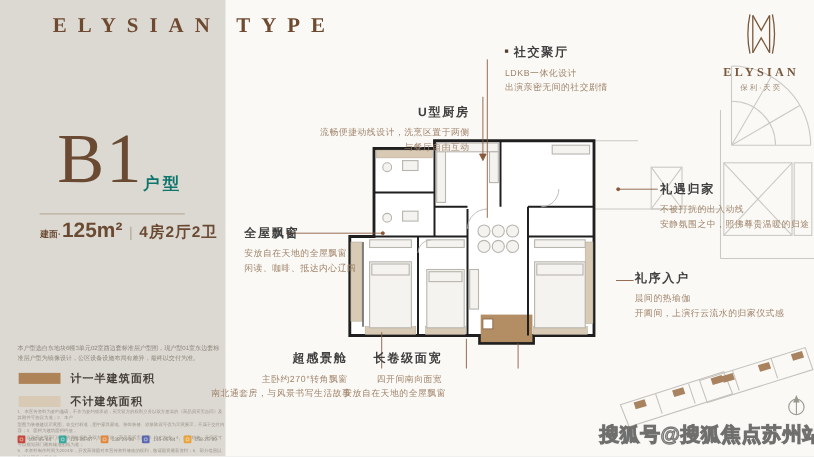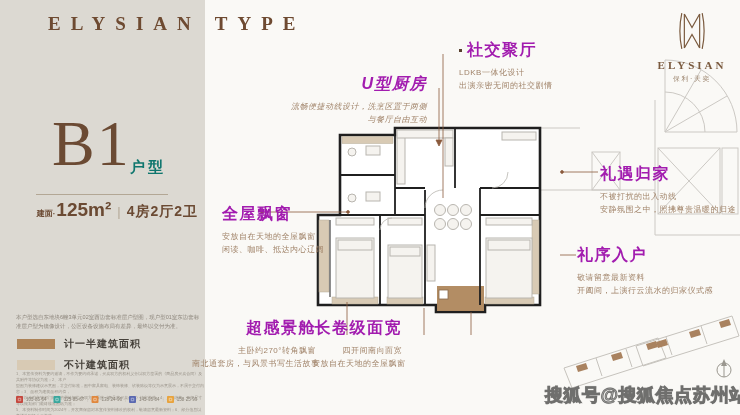--- a/index.html
+++ b/index.html
@@ -35,21 +35,21 @@
     color:#9b958b;transform:scale(.5);transform-origin:0 0;}
   .social-row{position:absolute;left:16px;top:396px;width:372px;display:flex;align-items:center;gap:6px;
     font-size:9px;color:#8a8378;transform:scale(.5);transform-origin:0 0;white-space:nowrap;}
   .chip{width:14px;height:14px;border-radius:2px;position:relative;flex:0 0 auto;}
   .chip::after{content:"";position:absolute;left:4px;top:4px;right:4px;bottom:4px;border:1px solid rgba(255,255,255,.9);border-radius:1px;}
   .chip.c1{background:#c5483e;} .chip.c2{background:#3aa79d;} .chip.c3{background:#e0883e;}
   .chip.c4{background:#5a68b0;} .chip.c5{background:#e8a33d;}
   .social-sep{color:#c3beb4;}
   
   .ann{position:absolute;z-index:4;}
-  .ann-title{font-size:16px;font-weight:700;color:#a21caf;letter-spacing:1.5px;white-space:nowrap;}
+  .ann-title{font-size:11px;font-weight:700;color:#404040;letter-spacing:1.5px;white-space:nowrap;}
   .ann-body{font-size:8px;color:#a1846a;line-height:1.6;letter-spacing:.5px;margin-top:6px;white-space:nowrap;}
   .ann.right{text-align:right;}
   .bullet-sq{display:inline-block;width:3px;height:3px;background:#573f2e;vertical-align:3px;margin-right:5px;}
   
   .logo{position:absolute;left:650px;top:10px;width:84px;text-align:center;z-index:5;}
   .logo-name{font-family:"Liberation Serif","DejaVu Serif",serif;font-size:11px;letter-spacing:3px;
     color:#7a5a3e;font-weight:600;margin-top:3px;}
   .logo-cn{font-size:8px;color:#a08a74;letter-spacing:2px;margin-top:2px;transform:scale(.85);}
   
   .plan-svg{position:absolute;left:240px;top:40px;z-index:1;}
@@ -209,21 +209,21 @@
   </svg>
 
   <div class="ann" style="left:459px;top:40px;">
     <div class="ann-title"><span class="bullet-sq"></span><span>社交聚厅</span></div>
     <div class="ann-body">
       <div>LDKB一体化设计</div>
       <div>出演亲密无间的社交剧情</div>
     </div>
   </div>
 
-  <div class="ann right" style="left:285px;top:74px;width:142px;font-style:italic;">
+  <div class="ann right" style="left:285px;top:94px;width:142px;">
     <div class="ann-title">U型厨房</div>
     <div class="ann-body">
       <div>流畅便捷动线设计，洗烹区置于两侧</div>
       <div>与餐厅自由互动</div>
     </div>
   </div>
 
   <div class="ann" style="left:222px;top:204px;">
     <div class="ann-title">全屋飘窗</div>
     <div class="ann-body">
@@ -253,21 +253,21 @@
     <div class="ann-title"><span>礼遇归家</span></div>
     <div class="ann-body">
       <div>不被打扰的出入动线</div>
       <div>安静氛围之中，照拂尊贵温暖的归途</div>
     </div>
   </div>
 
   <div class="ann" style="left:577px;top:245px;">
     <div class="ann-title">礼序入户</div>
     <div class="ann-body">
-      <div>敬请留意最新资料</div>
+      <div>晨间的热瑜伽</div>
       <div>开阖间，上演行云流水的归家仪式感</div>
     </div>
   </div>
 
   <div class="logo">
     <svg width="34" height="42" viewBox="0 0 40 48">
       <g stroke="#7a5a3e" stroke-width="1.4" fill="none">
         <path d="M8,3 Q3.5,24 8,45"></path>
         <path d="M32,3 Q36.5,24 32,45"></path>
         <path d="M11,4 V44 M29,4 V44"></path>

